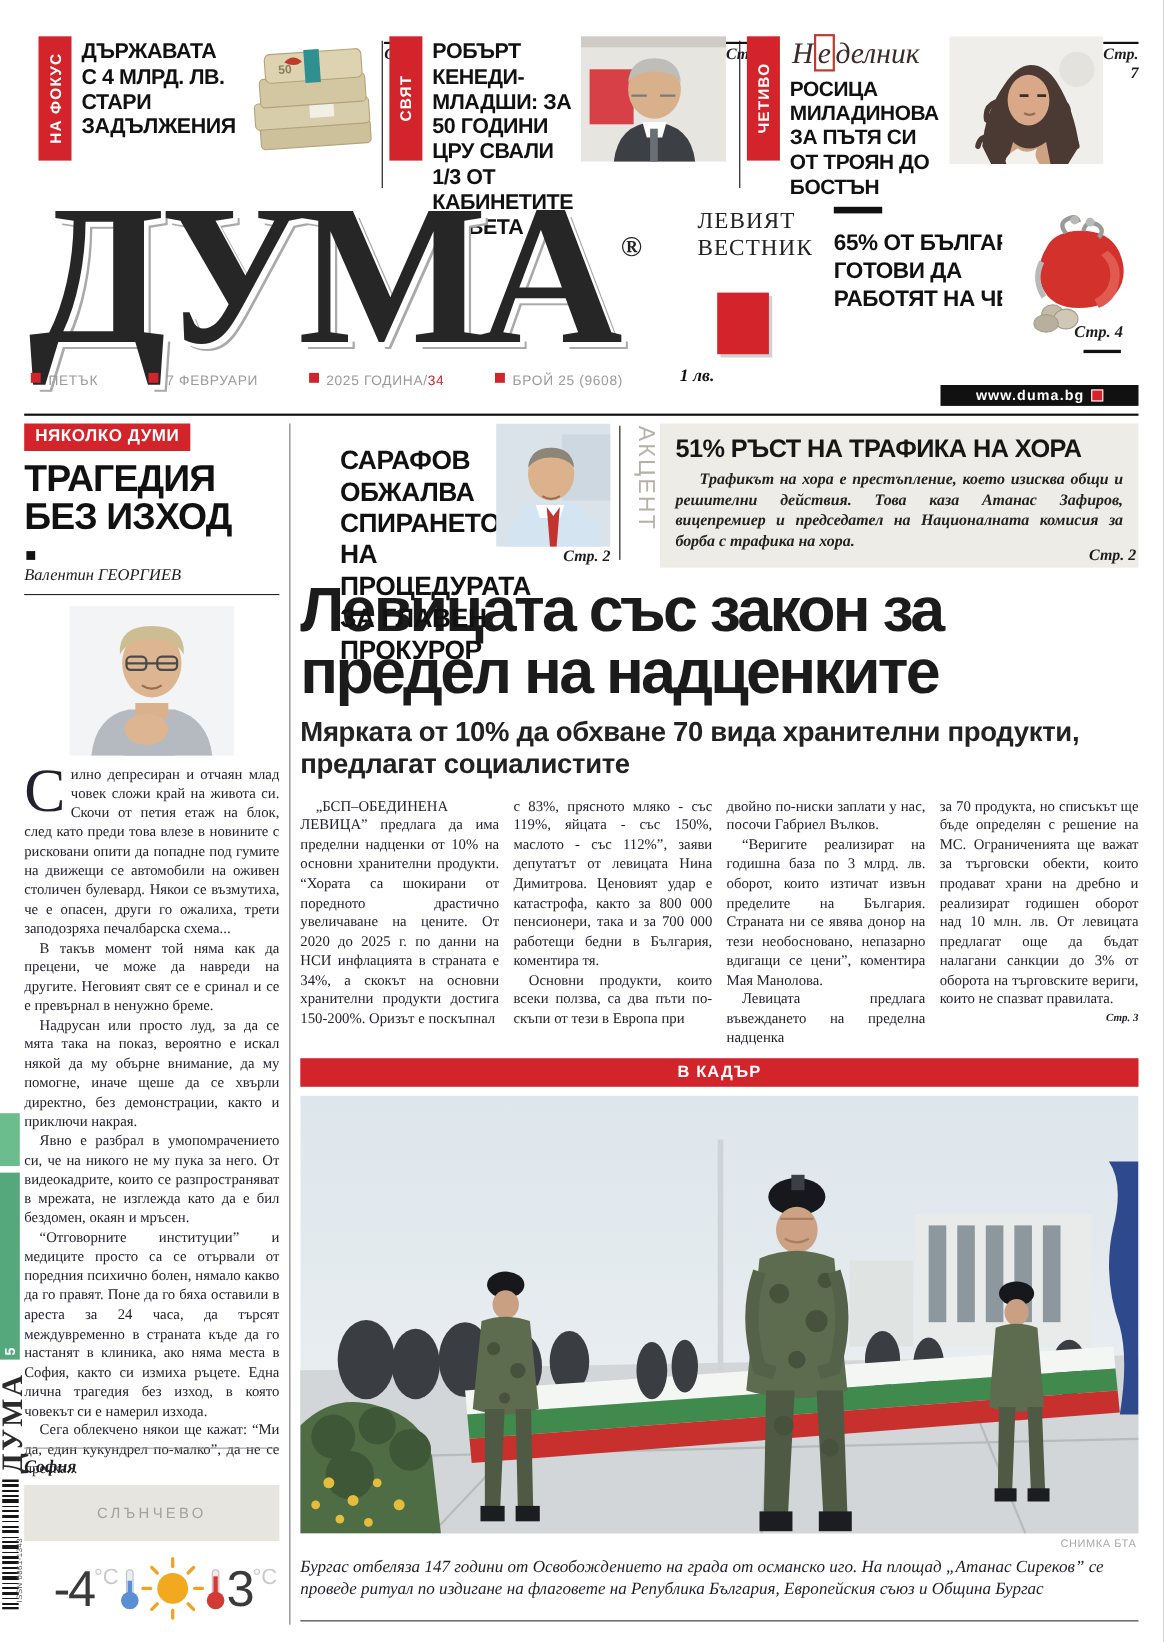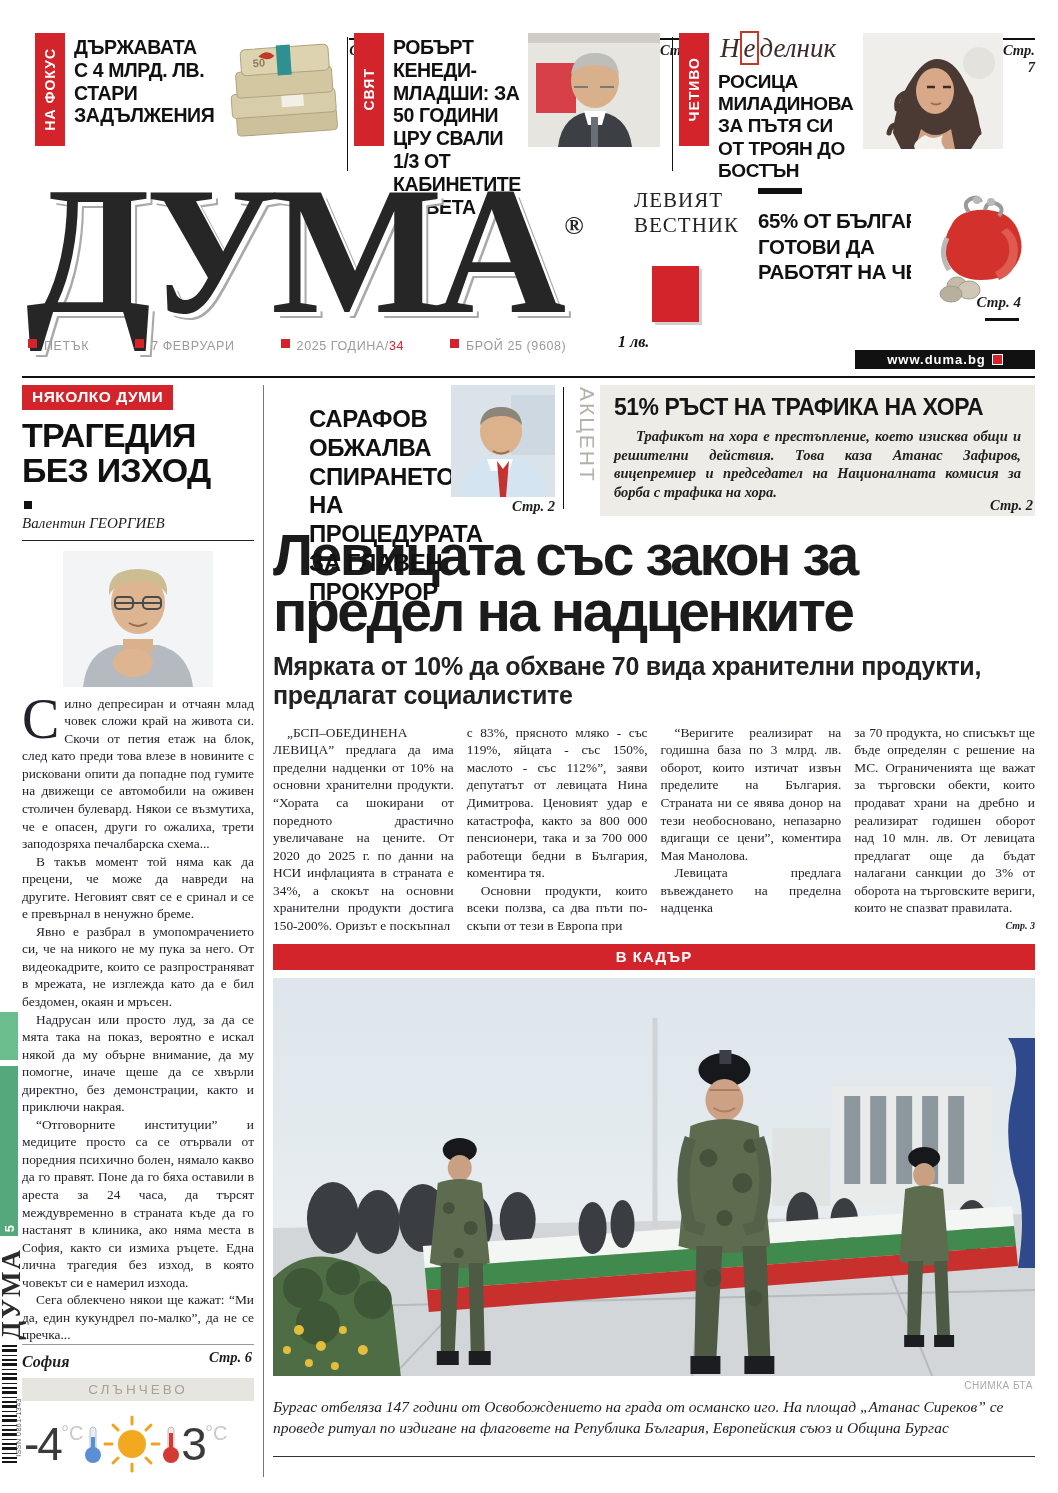--- a/index.html
+++ b/index.html
@@ -74,22 +74,22 @@
   .op-rule { border-top:1.5px solid #222; }
   .op-photo { display:block; margin:10px auto 8px auto; }
   .op-body { font-family:"Liberation Serif", serif; font-size:13.4px; line-height:1.31; text-align:justify; color:#22222e; max-height:648px; overflow:hidden;}
   .op-body p { text-indent:14px; }
   .op-body p.first { text-indent:0; }
   .dropcap { float:left; font-size:56px; line-height:44px; padding:2px 5px 0 0; font-family:"Liberation Serif", serif; }
   .op-pageref { text-align:right; font-family:"Liberation Serif", serif; font-style:italic; font-weight:bold; font-size:14.5px; margin:6px 2px 8px 0; }
   .weather { position:absolute; left:0; bottom:2px; width:100%; }
   .w-rule { border-top:1px solid #999; margin-bottom:8px; }
   .w-city { text-align:left; font-family:"Liberation Serif", serif; font-style:italic; font-weight:bold; font-size:16px; }
-  .w-cond { background:#e7e5df; color:#a5a299; text-align:center; font-size:13.5px; letter-spacing:3px; padding:4px 0; margin:7px 0 4px 0; }
-  .w-row { display:flex; align-items:center; justify-content:flex-start; padding:0 2px; height:78px;}
+  .w-cond { background:#e7e5df; color:#a5a299; text-align:center; font-size:13.5px; letter-spacing:3px; padding:18px 0; margin:7px 0 4px 0; }
+  .w-row { display:flex; align-items:center; justify-content:flex-end; padding:0 2px; height:78px;}
   .w-temp { font-size:46px; color:#3a3a3a; letter-spacing:-2px; }
   .w-deg { font-size:20px; color:#c9c9c9; vertical-align:20px; letter-spacing:0; }
   
   .row-a { display:flex; height:138px; }
   .sarafov { width:282px; position:relative; }
   .sarafov-title { position:absolute; left:0; top:20px; width:175px; font-weight:bold; font-size:24px; line-height:1.2; letter-spacing:-0.4px; color:#111;margin-left:36px; }
   .sarafov-img { position:absolute; right:0; top:0; }
   .sarafov-foot { position:absolute; left:0; right:0; bottom:8px; text-align:right;
     font-family:"Liberation Serif", serif; font-style:italic; font-weight:bold; font-size:14.5px; }
   .rowa-div { width:1px; background:#111; margin:2px 10px 14px 8px; }
@@ -283,22 +283,22 @@
         <path d="M52 52 h18 m10 0 h18 M70 52 h10" stroke="#4a4a4a" stroke-width="2" fill="none"></path>
         <rect x="52" y="46" width="18" height="12" rx="4" fill="none" stroke="#4a4a4a" stroke-width="2"></rect>
         <rect x="80" y="46" width="18" height="12" rx="4" fill="none" stroke="#4a4a4a" stroke-width="2"></rect>
         <path d="M66 72 q9 6 18 0" stroke="#9a6b52" stroke-width="2" fill="none"></path>
         <ellipse cx="70" cy="112" rx="20" ry="14" fill="#ddb691"></ellipse>
         <path d="M50 122 q20 12 46 4 l0 10 h-46z" fill="#b4bac0"></path>
       </svg>
       <div class="op-body">
         <p class="first"><span class="dropcap">С</span><span>илно депресиран и отчаян млад човек сложи край на живота си. Скочи от петия етаж на блок, след като преди това влезе в новините с рисковани опити да попадне под гумите на движещи се автомобили на оживен столичен булевард. Някои се възмутиха, че е опасен, други го ожалиха, трети заподозряха печалбарска схема...</span></p>
         <p>В такъв момент той няма как да прецени, че може да навреди на другите. Неговият свят се е сринал и се е превърнал в ненужно бреме.</p>
+        <p>Надрусан или просто луд, за да се мята така на показ, вероятно е искал някой да му обърне внимание, да му помогне, иначе щеше да се хвърли директно, без демонстрации, както и приключи накрая.</p>
         <p>Явно е разбрал в умопомрачението си, че на никого не му пука за него. От видеокадрите, които се разпространяват в мрежата, не изглежда като да е бил бездомен, окаян и мръсен.</p>
-        <p>Надрусан или просто луд, за да се мята така на показ, вероятно е искал някой да му обърне внимание, да му помогне, иначе щеше да се хвърли директно, без демонстрации, както и приключи накрая.</p>
         <p>“Отговорните институции” и медиците просто са се отървали от поредния психично болен, нямало какво да го правят. Поне да го бяха оставили в ареста за 24 часа, да търсят междувременно в страната къде да го настанят в клиника, ако няма места в София, както си измиха ръцете. Една лична трагедия без изход, в която човекът си е намерил изхода.</p>
         <p>Сега облекчено някои ще кажат: “Ми да, един кукундрел по-малко”, да не се пречка...</p>
       </div>
       <div class="op-pageref">Стр. 6</div>
 
       <div class="weather">
         <div class="w-rule"></div>
         <div class="w-city">София</div>
         <div class="w-cond">СЛЪНЧЕВО</div>
         <div class="w-row">
@@ -367,20 +367,21 @@
 
       <div class="cols">
         <div class="acol">
           <p>„БСП–ОБЕДИНЕНА ЛЕВИЦА” предлага да има пределни надценки от 10% на основни хранителни продукти. “Хората са шокирани от поредното драстично увеличаване на цените. От 2020 до 2025 г. по данни на НСИ инфлацията в страната е 34%, а скокът на основни хранителни продукти достига 150-200%. Оризът е поскъпнал</p>
         </div>
         <div class="acol">
           <p class="cont">с 83%, прясното мляко - със 119%, яйцата - със 150%, маслото - със 112%”, заяви депутатът от левицата Нина Димитрова. Ценовият удар е катастрофа, както за 800 000 пенсионери, така и за 700 000 работещи бедни в България, коментира тя.</p>
           <p>Основни продукти, които всеки ползва, са два пъти по-скъпи от тези в Европа при</p>
         </div>
         <div class="acol">
+          <p class="cont">двойно по-ниски заплати у нас, посочи Габриел Вълков.</p>
           <p>“Веригите реализират на годишна база по 3 млрд. лв. оборот, които изтичат извън пределите на България. Страната ни се явява донор на тези необосновано, непазарно вдигащи се цени”, коментира Мая Манолова.</p>
           <p>Левицата предлага въвеждането на пределна надценка</p>
         </div>
         <div class="acol">
           <p class="cont">за 70 продукта, но списъкът ще бъде определян с решение на МС. Ограниченията ще важат за търговски обекти, които продават храни на дребно и реализират годишен оборот над 10 млн. лв. От левицата предлагат още да бъдат налагани санкции до 3% от оборота на търговските вериги, които не спазват правилата.</p>
           <div class="aref">Стр. 3</div>
         </div>
       </div>
 
       <div class="frame-bar">В КАДЪР</div>

